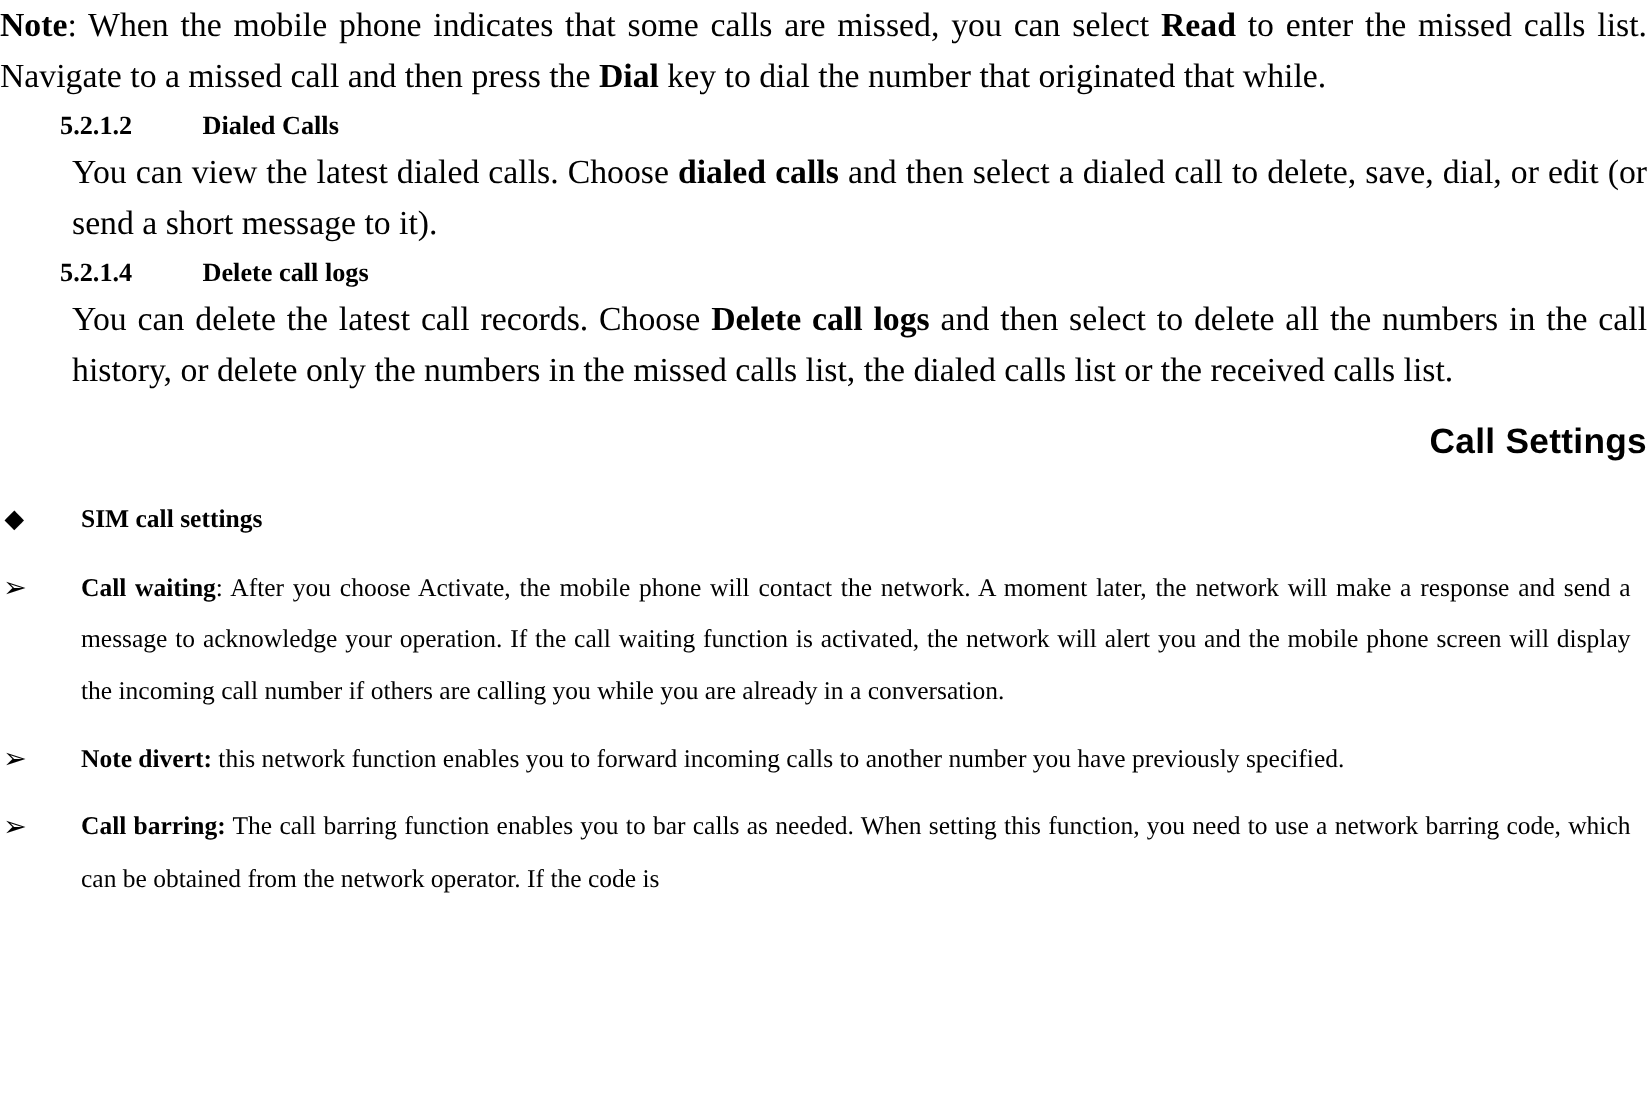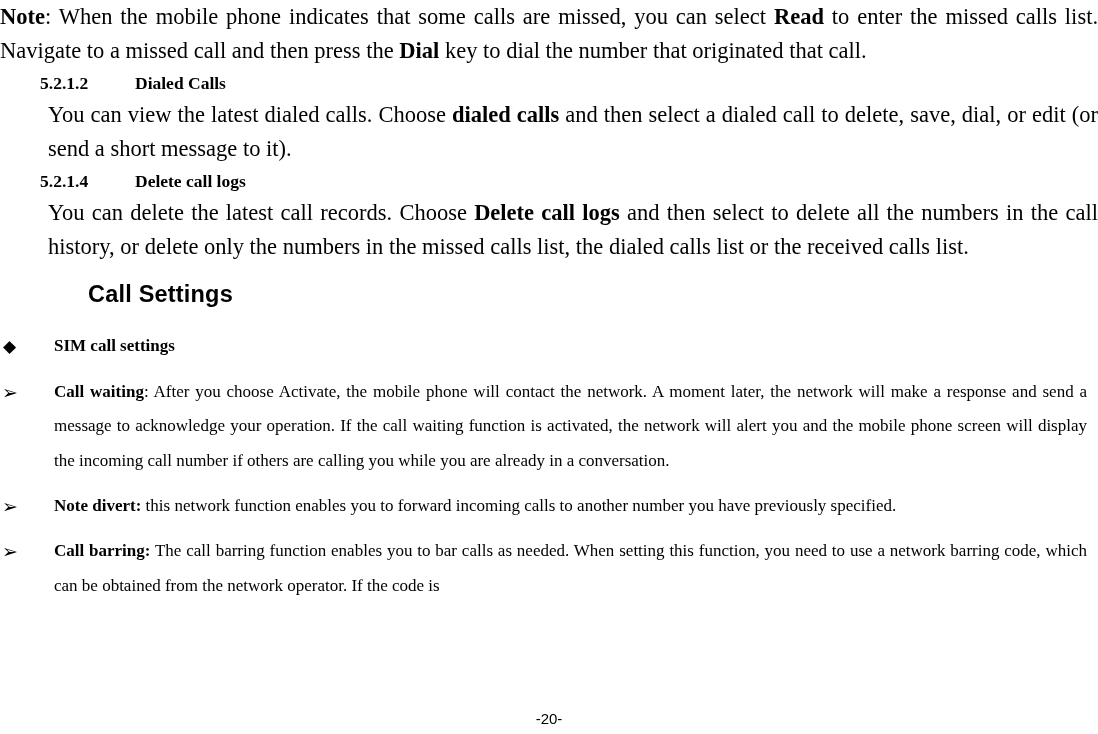--- a/index.html
+++ b/index.html
@@ -62,20 +62,21 @@
   
   .h-section {
     font-family: "Liberation Sans", "DejaVu Sans", sans-serif;
     font-size: 23.5px;
     font-weight: bold;
     line-height: 44px;
     margin: 0;
     padding: 8px 0 2px 88px;
     letter-spacing: 0.2px;
     color: #000;
+    text-align: right;
   }
 
   
   .bullet-row {
     position: relative;
     padding-left: 43px;
     margin: 0;
   }
   .bullet-marker {
     position: absolute;
@@ -119,21 +120,21 @@
     line-height: 18px;
     color: #000;
   }
 </style>
 </head>
 <body>
 
 <div class="page">
   <div class="content">
 
-    <p class="para"><span class="b">Note</span><span>: When the mobile phone indicates that some calls are missed, you can select </span><span class="b">Read</span><span> to enter the missed calls list. Navigate to a missed call and then press the </span><span class="b">Dial</span><span> key to dial the number that originated that call.</span></p>
+    <p class="para"><span class="b">Note</span><span>: When the mobile phone indicates that some calls are missed, you can select </span><span class="b">Read</span><span> to enter the missed calls list. Navigate to a missed call and then press the </span><span class="b">Dial</span><span> key to dial the number that originated that while.</span></p>
 
     <p class="subheading"><span class="num">5.2.1.2</span><span>Dialed Calls</span></p>
 
     <p class="para lastline-left"><span>You can view the latest dialed calls. Choose </span><span class="b">dialed calls</span><span> and then select a dialed call to delete, save, dial, or edit (or send a short message to it).</span></p>
 
 
 
     <p class="subheading"><span class="num">5.2.1.4</span><span>Delete call logs</span></p>
 
     <p class="para lastline-left"><span>You can delete the latest call records. Choose </span><span class="b">Delete call logs</span><span> and then select to delete all the numbers in the call history, or delete only the numbers in the missed calls list, the dialed calls list or the received calls list.</span></p>
@@ -155,14 +156,13 @@
       <p class="bullet-text"><span class="b">Note divert:</span><span> this network function enables you to forward incoming calls to another number you have previously specified.</span></p>
     </div>
 
     <div class="bullet-row">
       <span class="bullet-marker arrow">➢</span>
       <p class="bullet-text"><span class="b">Call barring:</span><span> The call barring function enables you to bar calls as needed. When setting this function, you need to use a network barring code, which can be obtained from the network operator. If the code is</span></p>
     </div>
 
   </div>
 
-  <div class="page-number">-20-</div>
 </div>
 
 </body></html>

